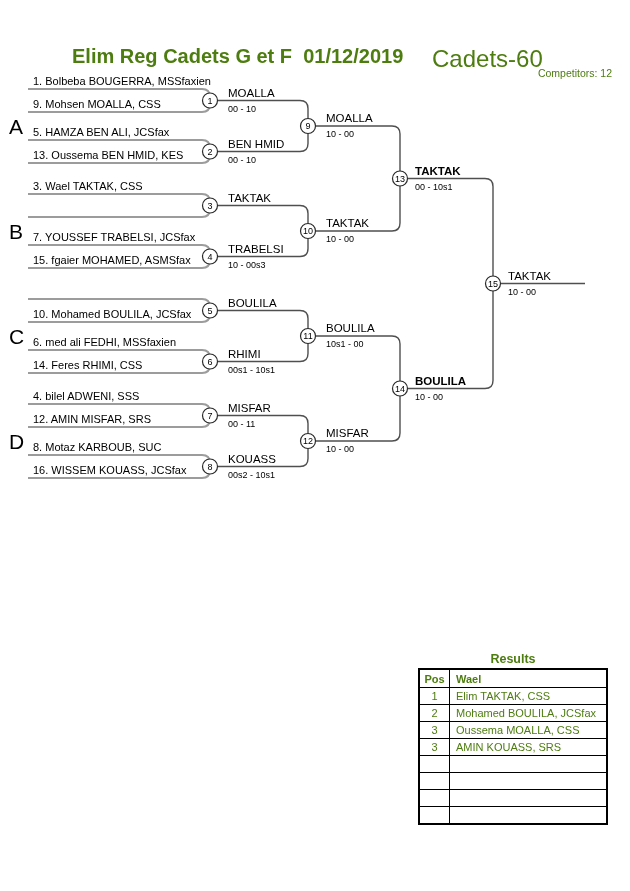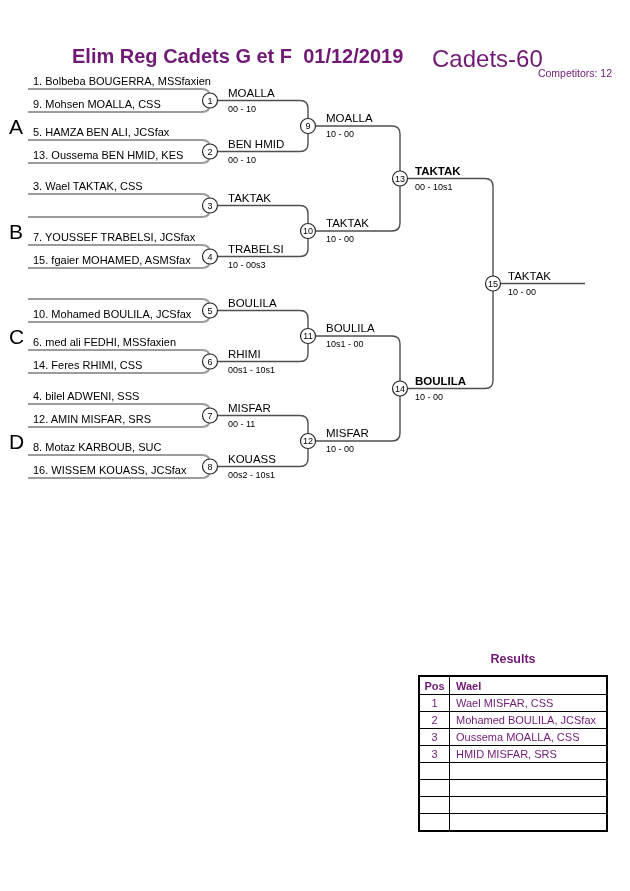--- a/index.html
+++ b/index.html
@@ -1,33 +1,33 @@
 <!DOCTYPE html>
 <html><head>
 <meta charset="utf-8">
 <style>
   html,body{margin:0;padding:0;background:#fff;}
   .page{position:relative;width:630px;height:891px;background:#fff;overflow:hidden;
-        font-family:"Liberation Sans",sans-serif;color:#701a75;}
+        font-family:"Liberation Sans",sans-serif;color:#4d7c0f;}
   .title{position:absolute;left:72px;top:45px;font-size:20px;font-weight:bold;white-space:pre;}
   .category{position:absolute;left:432px;top:45px;font-size:24px;font-weight:normal;}
   .competitors{position:absolute;right:18px;top:67px;font-size:10.5px;}
   svg.bracket{position:absolute;left:0;top:0;width:630px;height:540px;}
   svg.bracket text{fill:#000;font-family:"Liberation Sans",sans-serif;}
   .pline{fill:none;stroke:#9c9c9c;stroke-width:2;}
   .cline{fill:none;stroke:#4f4f4f;stroke-width:1.4;}
   .mcircle{fill:#fff;stroke:#2b2b2b;stroke-width:1.2;}
   .player{font-size:11px;}
   .wname{font-size:11.5px;}
   .wname.bold{font-weight:bold;}
   .wscore{font-size:9px;}
   .mnum{font-size:9px;text-anchor:middle;}
   .gletter{font-size:21px;}
   .results{position:absolute;left:418px;top:652px;width:190px;}
-  .results-title{text-align:center;font-weight:bold;font-size:12.5px;margin-bottom:9px;}
+  .results-title{text-align:center;font-weight:bold;font-size:12.5px;margin-bottom:2px;}
   .results table{border-collapse:collapse;width:100%;border:2px solid #000;table-layout:fixed;}
   .results th,.results td{border:1px solid #000;font-size:11px;padding:0;height:16px;overflow:hidden;white-space:nowrap;}
   .results th{font-weight:bold;text-align:center;height:17px;}
   .results .pos{width:29px;text-align:center;}
   .results .name{text-align:left;padding-left:6px;}
 </style>
 </head>
 <body>
 
 <div class="page">
@@ -151,33 +151,33 @@
     <table>
       <thead>
         <tr>
           <th class="pos">Pos</th>
           <th class="name">Wael</th>
         </tr>
       </thead>
       <tbody id="results-body">
           <tr>
             <td class="pos">1</td>
-            <td class="name">Wael MISFAR, CSS</td>
+            <td class="name">Elim TAKTAK, CSS</td>
           </tr>
           <tr>
             <td class="pos">2</td>
             <td class="name">Mohamed BOULILA, JCSfax</td>
           </tr>
           <tr>
             <td class="pos">3</td>
             <td class="name">Oussema MOALLA, CSS</td>
           </tr>
           <tr>
             <td class="pos">3</td>
-            <td class="name">HMID MISFAR, SRS</td>
+            <td class="name">AMIN KOUASS, SRS</td>
           </tr>
           <tr>
             <td class="pos"></td>
             <td class="name"></td>
           </tr>
           <tr>
             <td class="pos"></td>
             <td class="name"></td>
           </tr>
           <tr>

